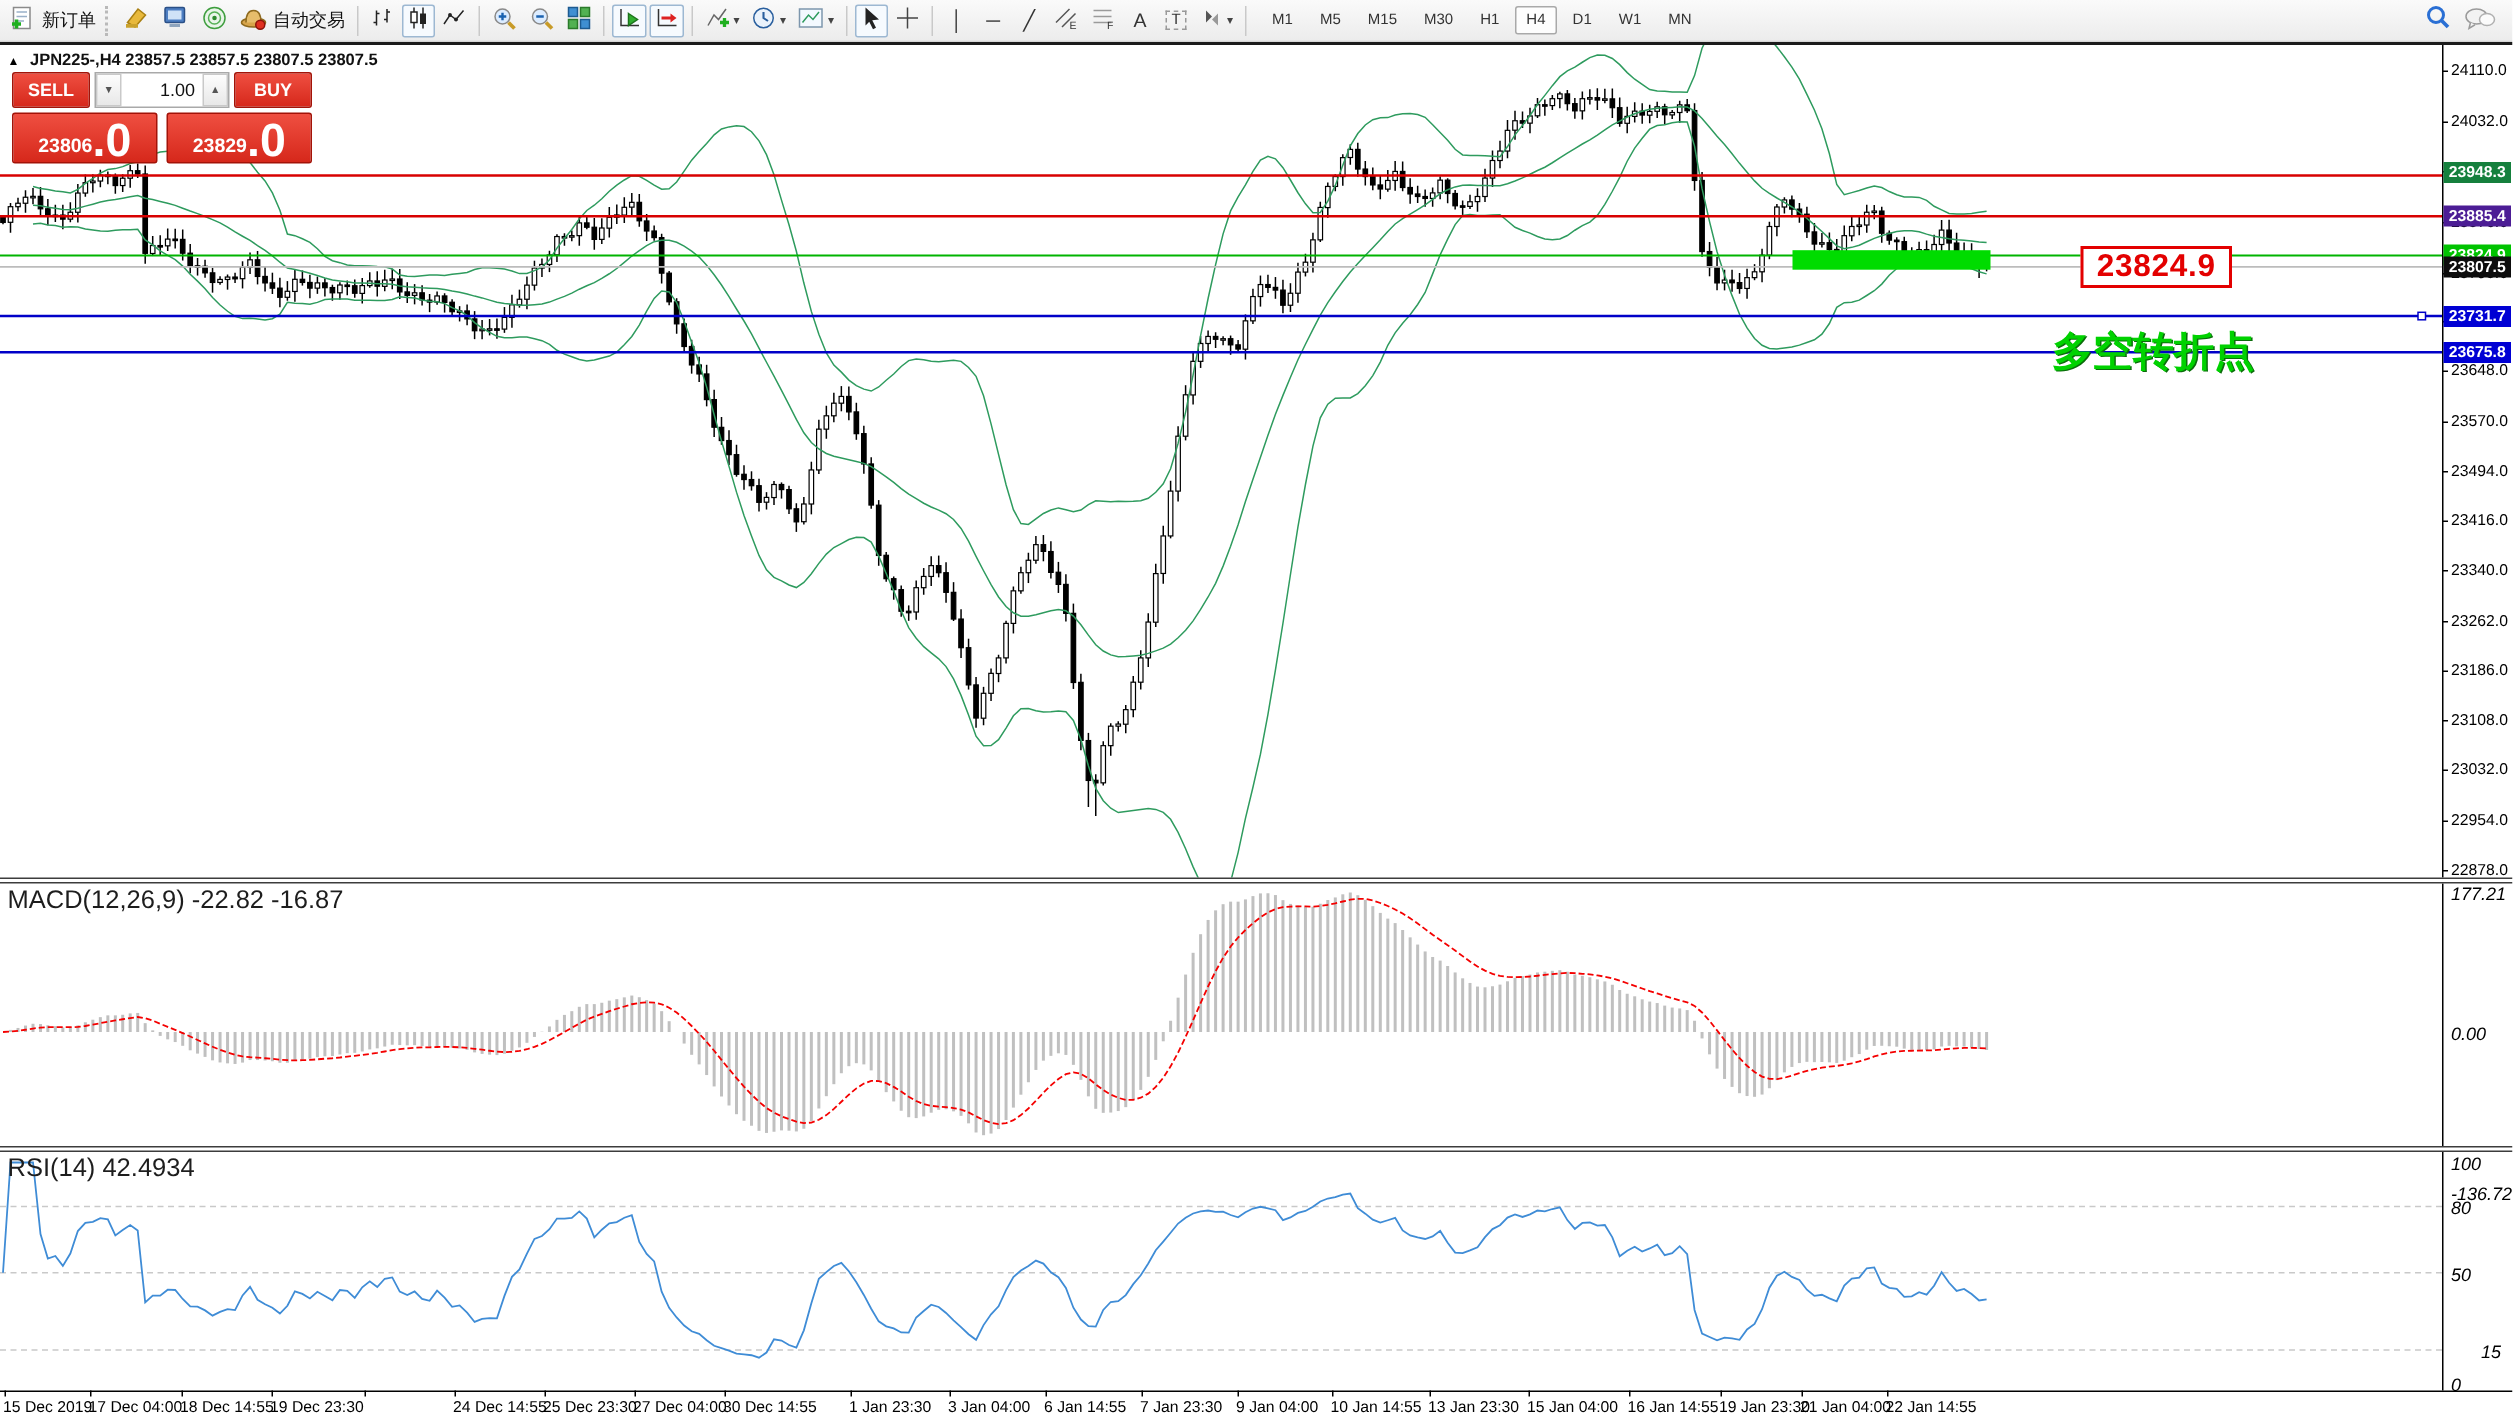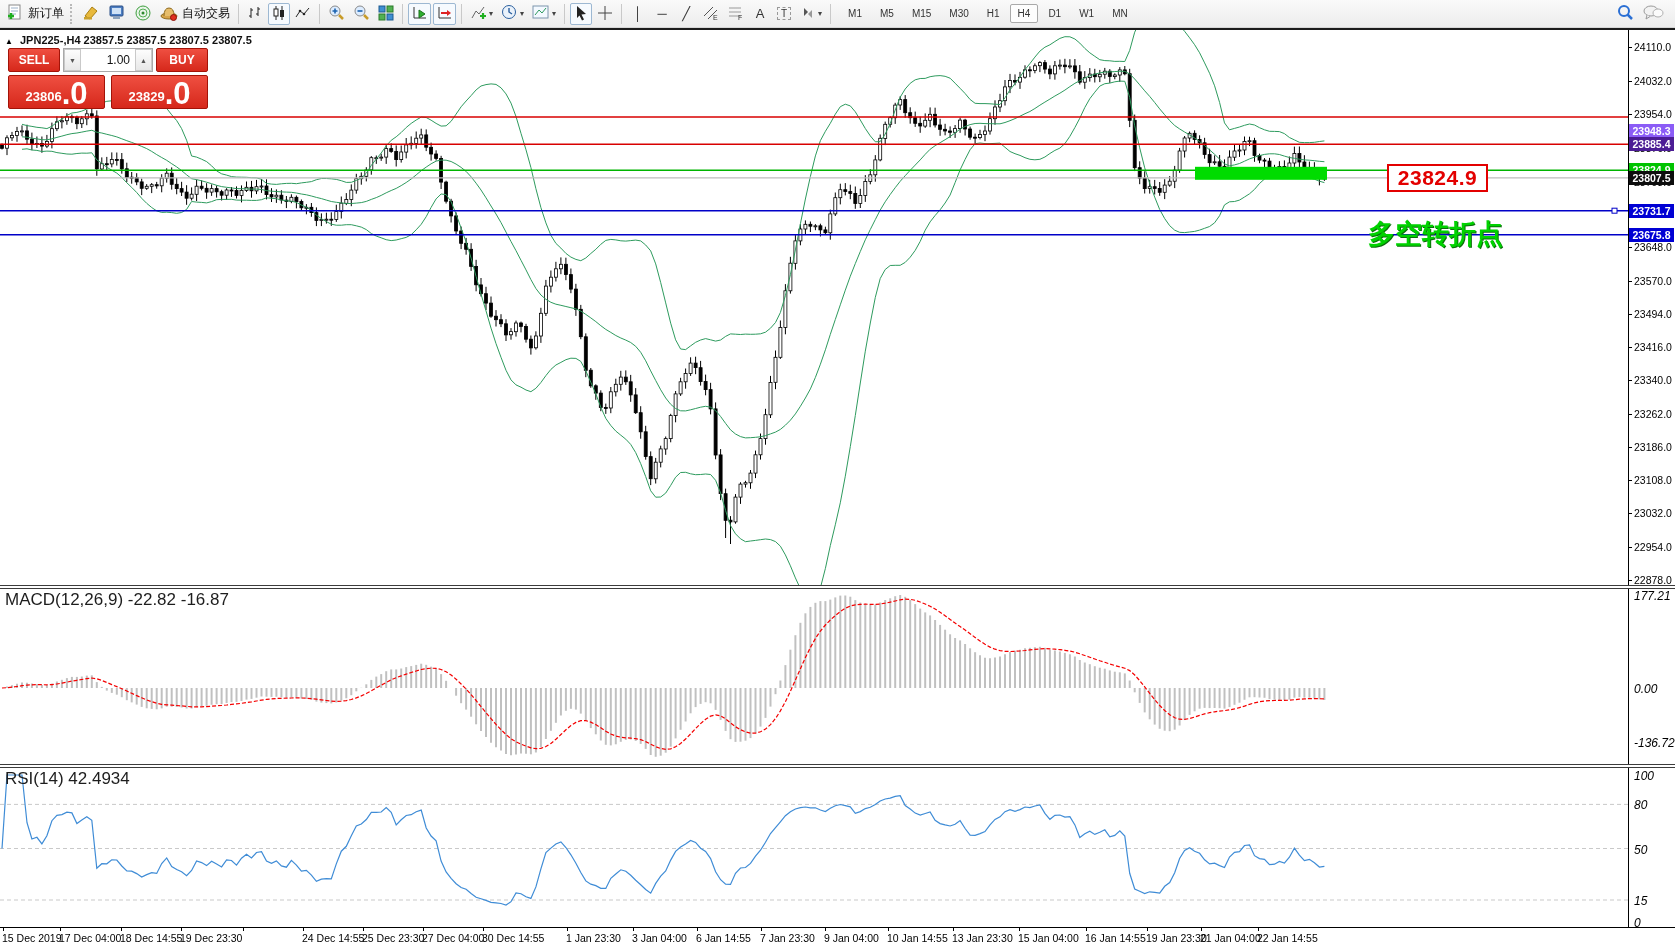--- a/index.html
+++ b/index.html
@@ -1114,21 +1114,21 @@
         <div class="ptick" style="top: 410.75px;">23186.0</div>
         <div class="pdash" style="top: 416.75px;"></div>
         <div class="ptick" style="top: 444.495px;">23108.0</div>
         <div class="pdash" style="top: 450.495px;"></div>
         <div class="ptick" style="top: 477.375px;">23032.0</div>
         <div class="pdash" style="top: 483.375px;"></div>
         <div class="ptick" style="top: 511.12px;">22954.0</div>
         <div class="pdash" style="top: 517.12px;"></div>
         <div class="ptick" style="top: 544px;">22878.0</div>
         <div class="pdash" style="top: 550px;"></div>
-        <div class="badge" style="top: 94px; background: #8b5cf6;">23948.3</div>
+        <div class="badge" style="top: 78px; background: #15803d;">23948.3</div>
         <div class="badge" style="top: 107.169px; background: #4c1d95;">23885.4</div>
         <div class="badge" style="top: 133.343px; background: rgb(0, 195, 0);">23824.9</div>
         <div class="badge" style="top: 140.871px; background: rgb(13, 13, 13);">23807.5</div>
         <div class="badge" style="top: 173.664px; background: rgb(0, 0, 212);">23731.7</div>
         <div class="badge" style="top: 197.848px; background: rgb(0, 0, 212);">23675.8</div>
       </div>
     <div id="time-axis">
         <div class="tlab" style="left: 2px;">15 Dec 2019</div>
         <div class="ttick" style="left: 3px;"></div>
         <div class="tlab" style="left: 59px;">17 Dec 04:00</div>
@@ -1194,26 +1194,26 @@
         <span class="pm">23829</span>
           <span class="pb">.0</span>
       </div>
     </div>
 
     <div class="ind-label" style="top:560px">MACD(12,26,9) -22.82 -16.87</div>
     <div class="ind-label" style="top:739px">RSI(14) 42.4934</div>
     <div id="macd-scale">
         <div class="iscale" style="top: 559px;">177.21</div>
         <div class="iscale" style="top: 652px;">0.00</div>
-        <div class="iscale" style="top: 706px;">-136.72</div>
+        <div class="iscale" style="top: 759px;">-136.72</div>
       </div>
     <div id="rsi-scale">
         <div class="iscale" style="top: 739px;">100</div>
         <div class="iscale" style="top: 768.4px;">80</div>
         <div class="iscale" style="top: 812.5px;">50</div>
-        <div class="iscale" style="top: 863.95px;">15</div>
+        <div class="iscale" style="top: 863.95px; margin-left: 20px;">15</div>
         <div class="iscale" style="top: 886px;">0</div>
       </div>
 
     <div id="price-callout">23824.9</div>
     <div id="pivot-text">多空转折点</div>
   </div>
 </div>
 
 </body></html>

